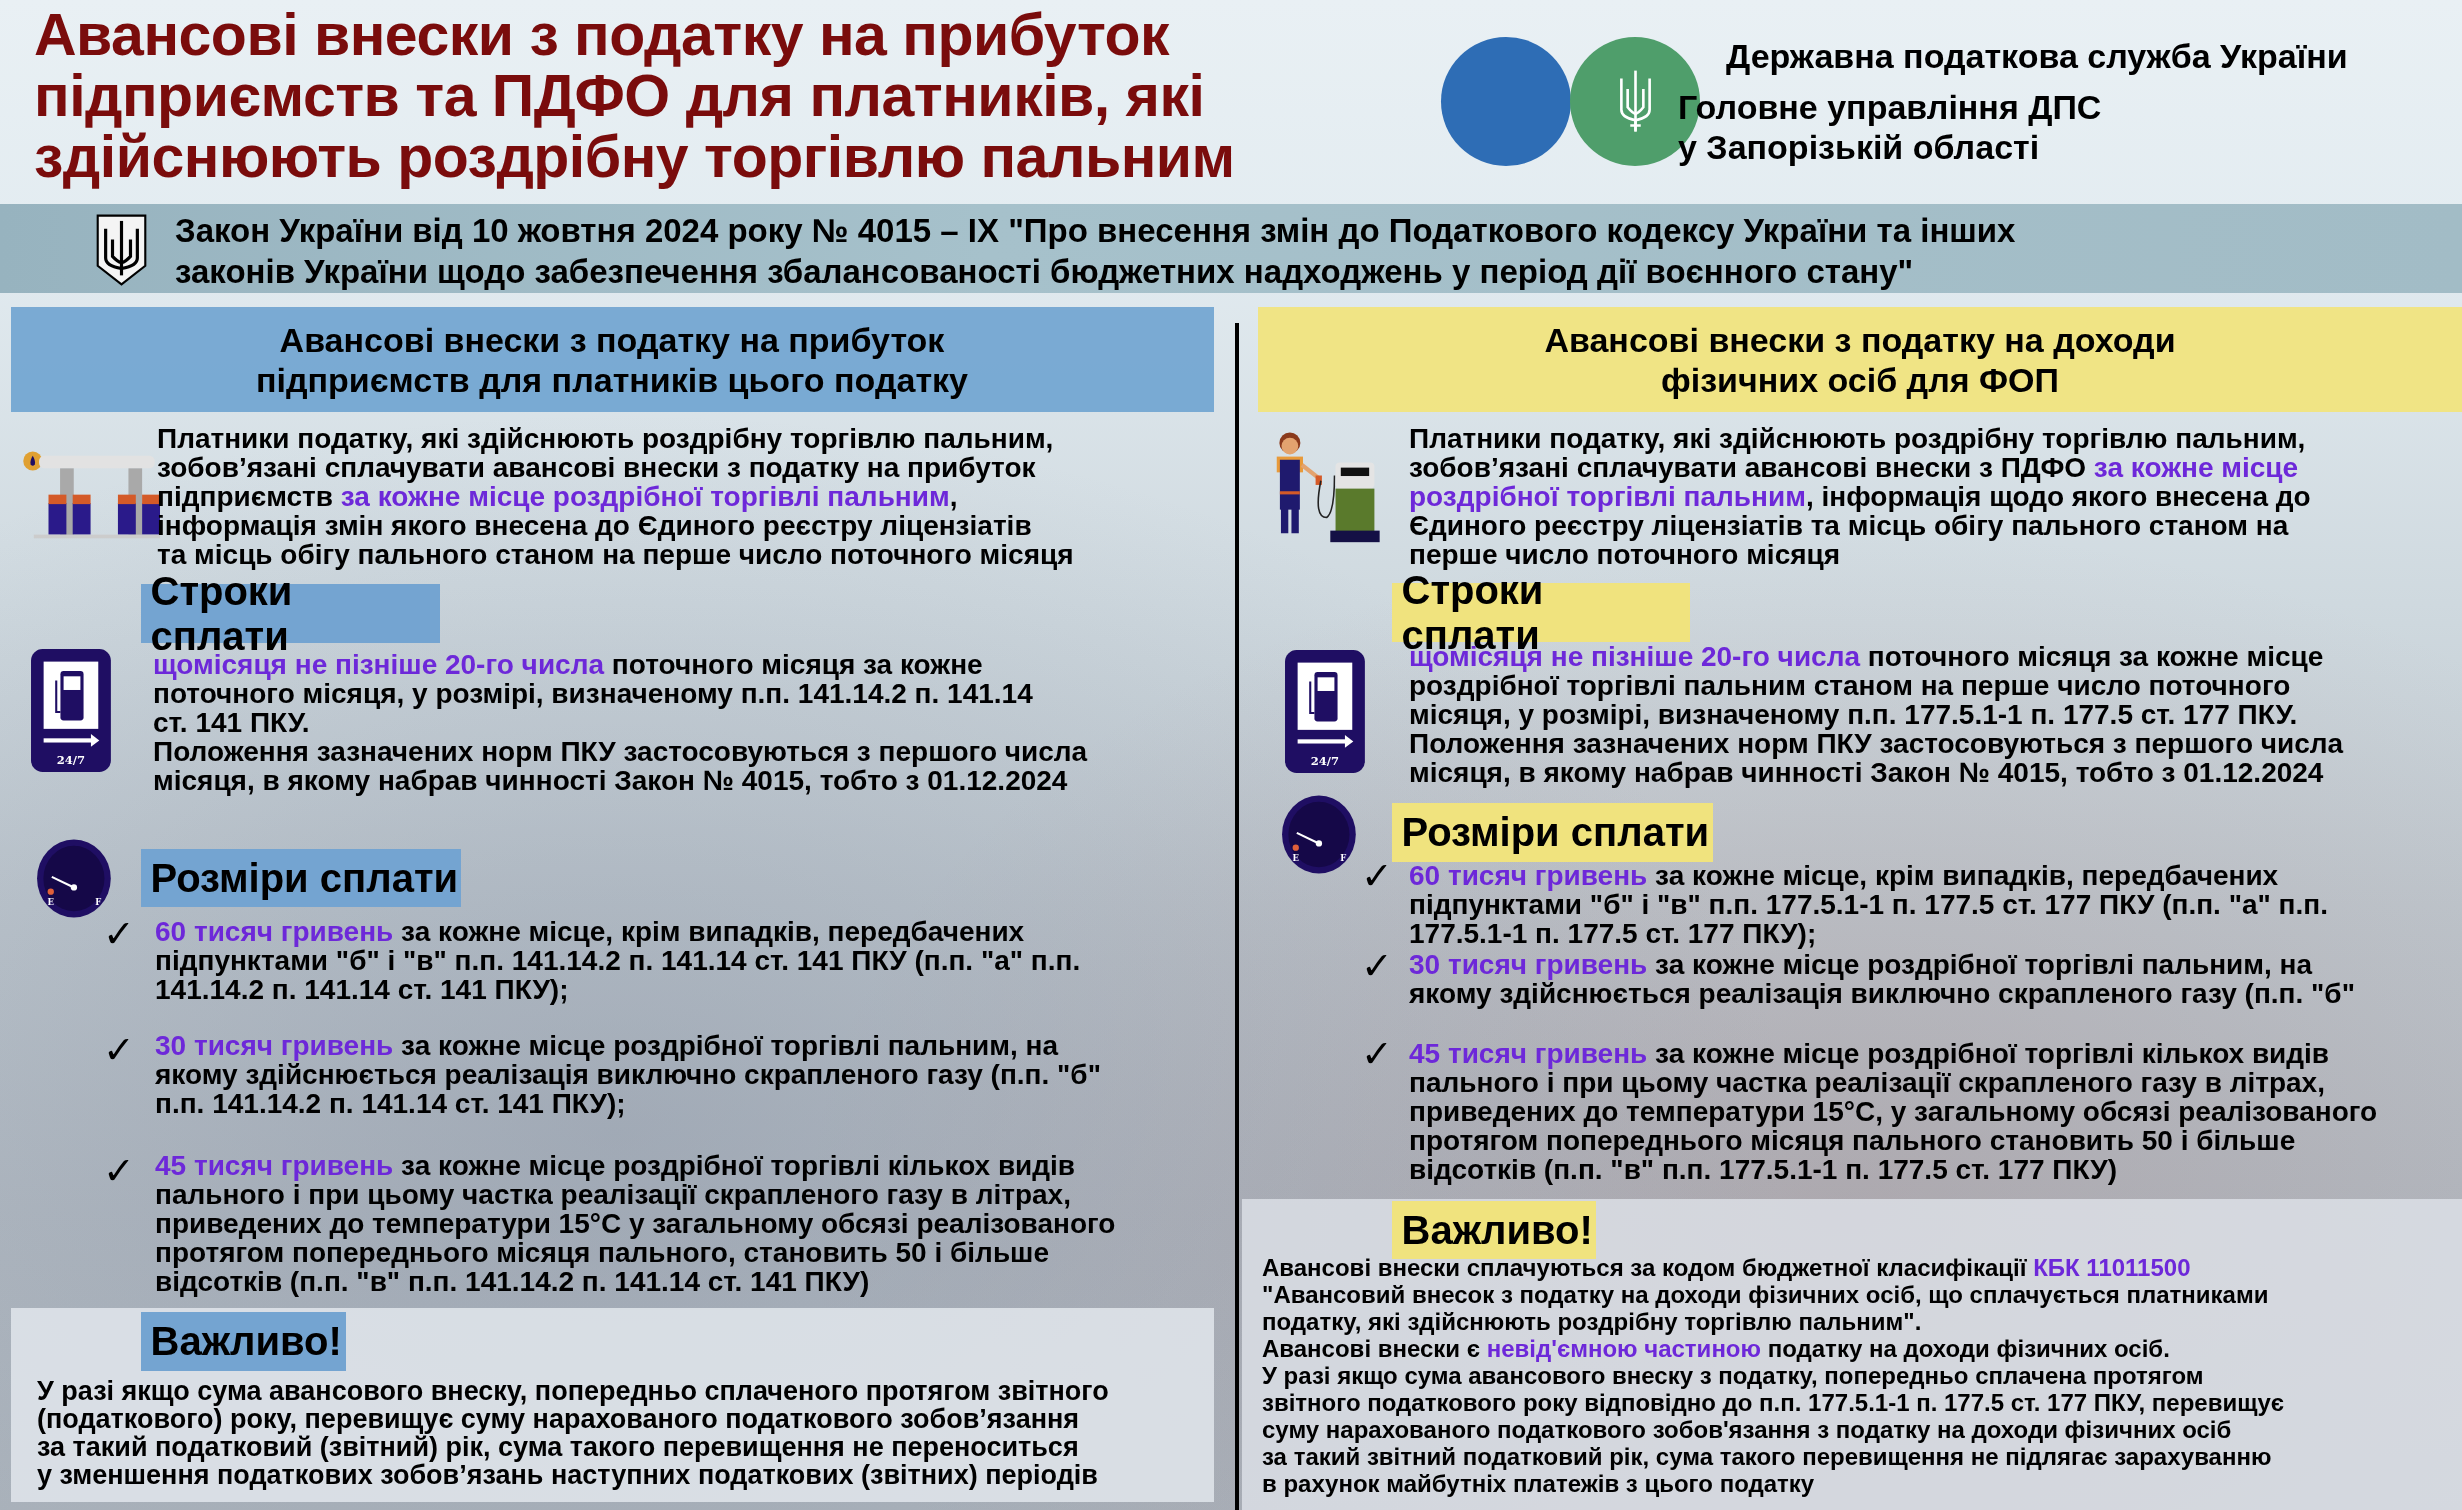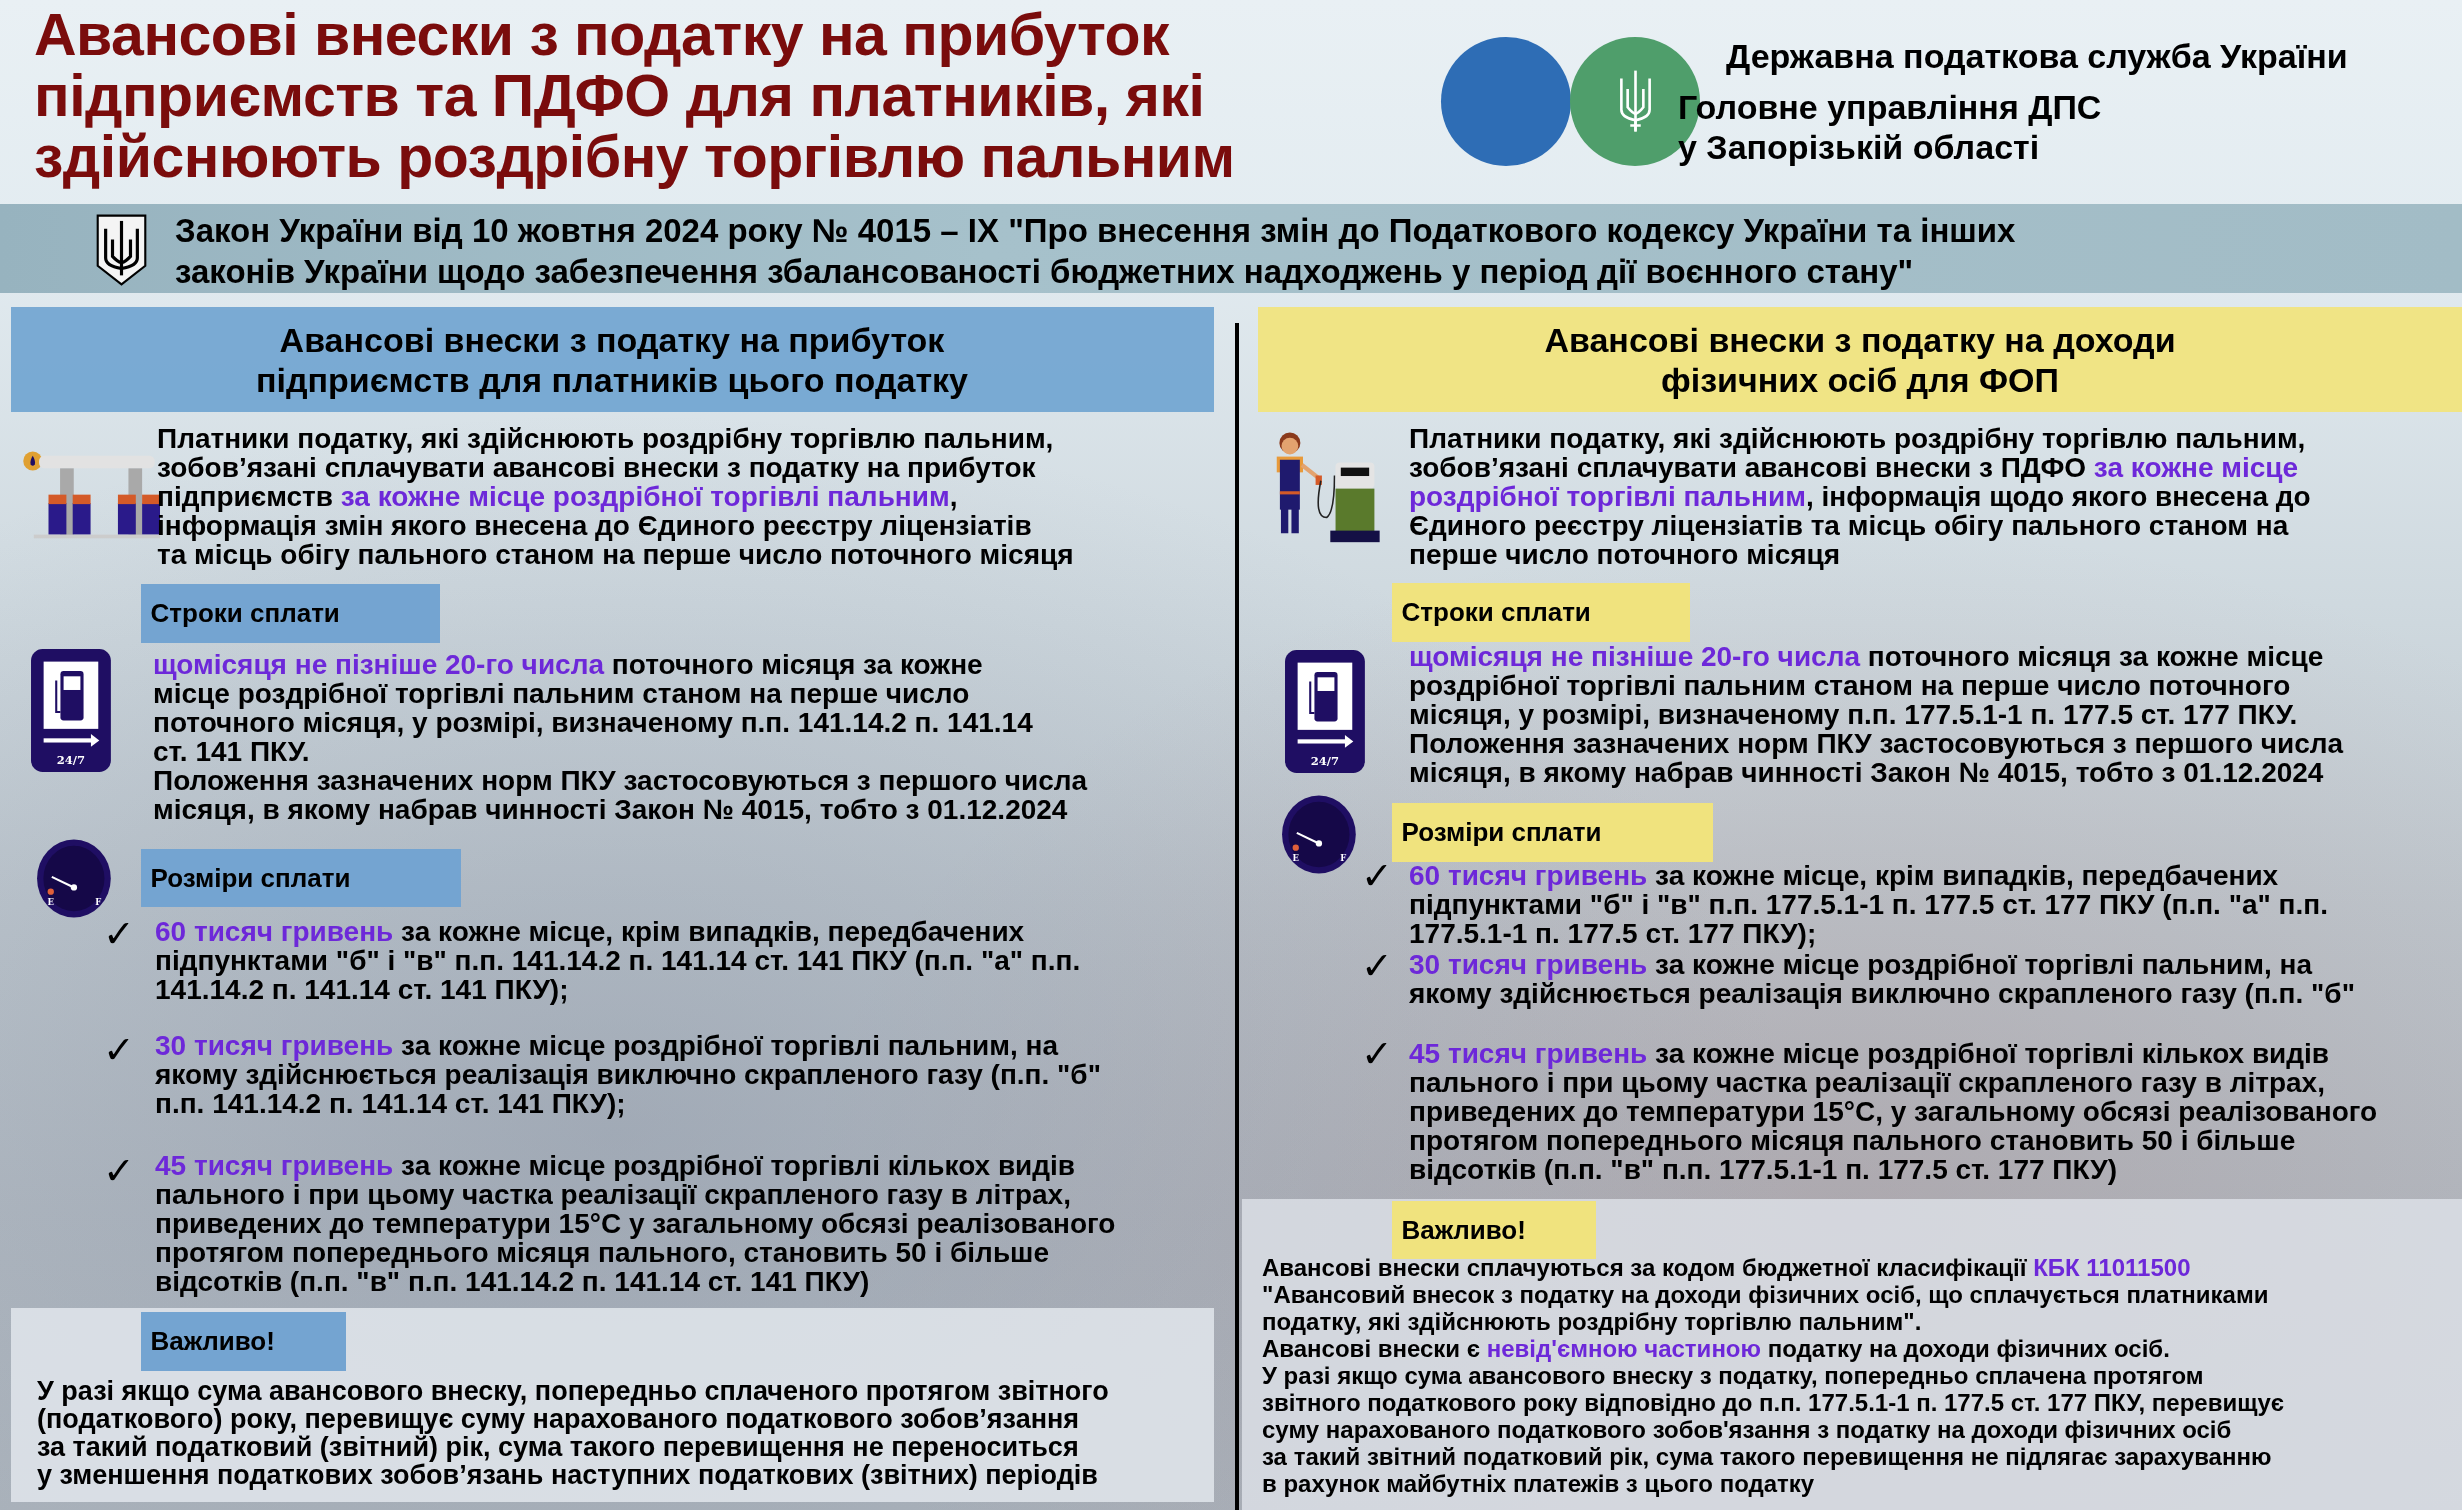--- a/index.html
+++ b/index.html
@@ -43,21 +43,21 @@
     top: 307px; height: 105px; display: flex; align-items: center; justify-content: center;
     text-align: center; font-size: 34px; line-height: 40px;
   }
   .col-head.left { left: 10.5px; width: 1203px; background: rgba(116,166,210,0.95); }
   .col-head.right { left: 1258px; width: 1204px; background: rgba(240,228,128,0.96); }
 
   .para { font-size: 28px; line-height: 29px; }
   .red { color: #6d28d9; }
 
   .section-label {
-    display: flex; align-items: center; font-size: 26px; padding-left: 9.5px;
+    display: flex; align-items: center; font-size: 40px; padding-left: 9.5px;
   }
   .section-label.blue { background: #74a4d1; }
   .section-label.yellow { background: #f0e37e; }
 
   .check { font-size: 38px; line-height: 31.5px; font-weight: bold; }
 
   .panel-left { left: 10.5px; top: 1308px; width: 1203px; height: 194px; background: rgba(226,230,236,0.85); }
   .panel-right { left: 1242px; top: 1199px; width: 1220px; height: 311px; background: rgba(226,230,236,0.75); }
 
   svg { display: block; }
@@ -150,21 +150,20 @@
     <rect x="62" y="52" width="32" height="26" fill="#ffffff"></rect>
     <path d="M48 60 L48 120 L56 120" stroke="#1f0e63" stroke-width="4" fill="none"></path>
     <rect x="24" y="170" width="92" height="8" fill="#ffffff"></rect>
     <path d="M114 162 L130 174 L114 186 Z" fill="#ffffff"></path>
     <text x="76" y="218" font-size="22" fill="#ffffff" text-anchor="middle" font-family="DejaVu Serif, serif" font-weight="bold">24/7</text>
   </svg>
 </div>
 
 <div class="abs para" style="left:153px; top:650px; width:1050px;">
   <div><span class="red">щомісяця не пізніше 20-го числа</span><span> поточного місяця за кожне</span></div>
-  <div>місце роздрібної торгівлі пальним станом на перше число</div>
   <div>поточного місяця, у розмірі, визначеному п.п. 141.14.2 п. 141.14</div>
   <div>ст. 141 ПКУ.</div>
   <div>Положення зазначених норм ПКУ застосовуються з першого числа</div>
   <div>місяця, в якому набрав чинності Закон № 4015, тобто з 01.12.2024</div>
 </div>
 
 <div class="abs" style="left:36px; top:839px; width:79px; height:79px;">
   <svg width="79" height="79" viewBox="0 0 150 150">
     <ellipse cx="72" cy="75" rx="70" ry="74" fill="#1f0e63"></ellipse>
     <ellipse cx="72" cy="75" rx="58" ry="62" fill="#150848"></ellipse>

